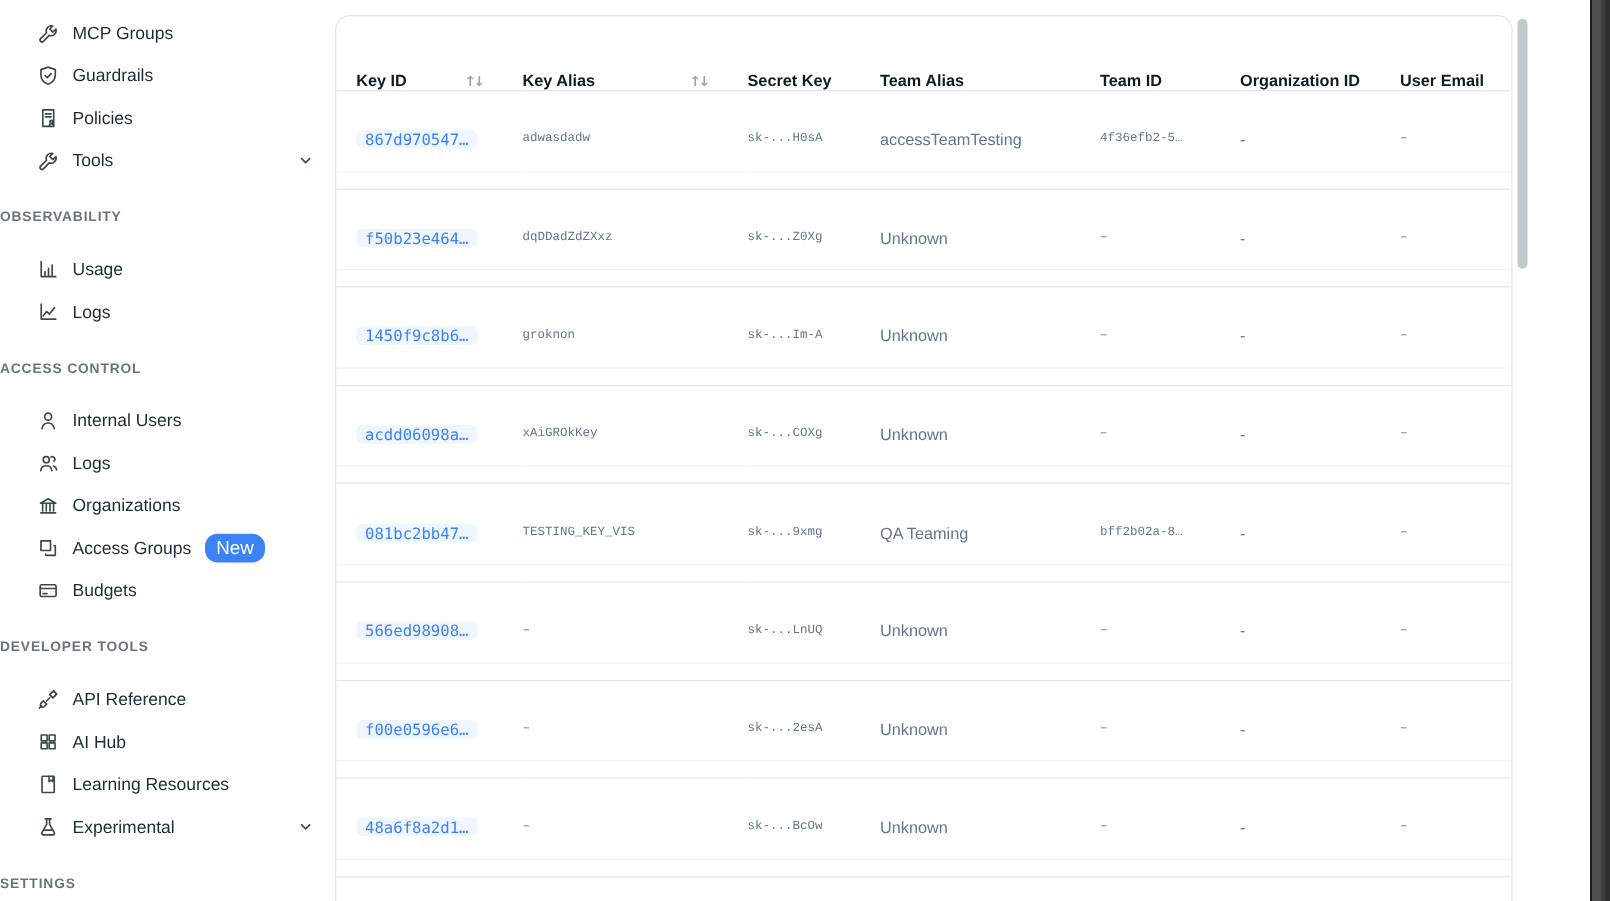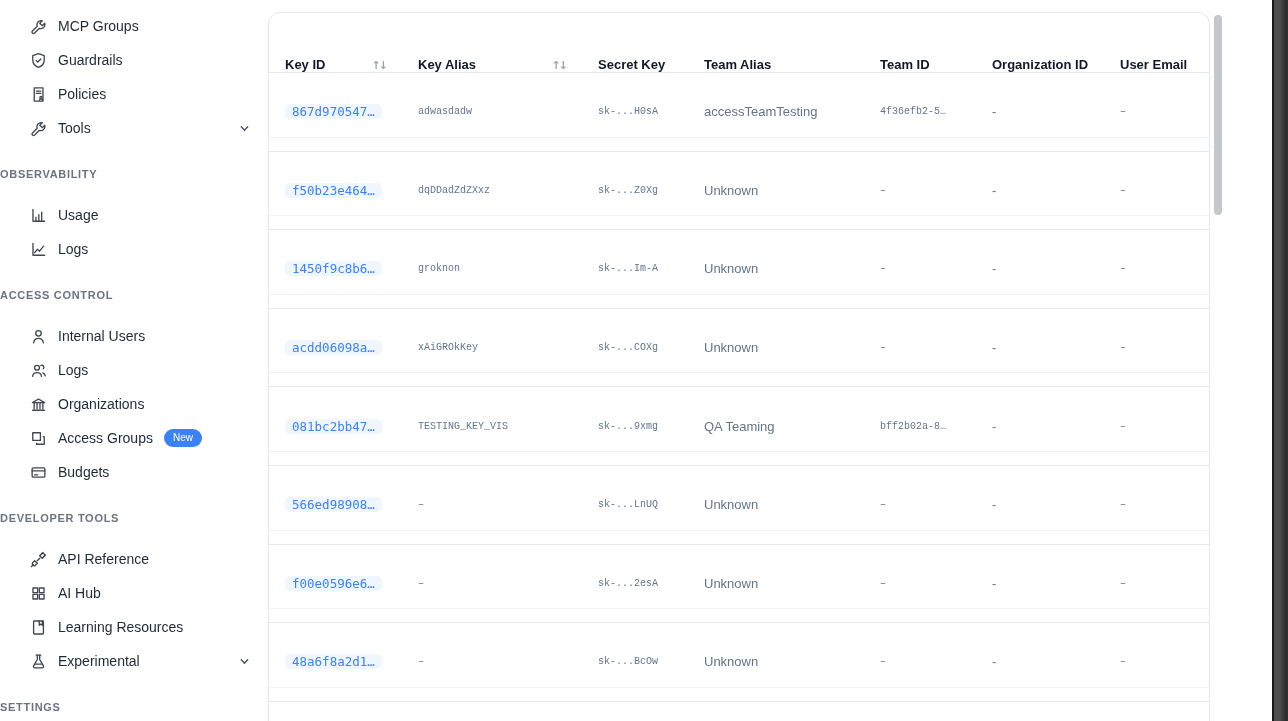--- a/index.html
+++ b/index.html
@@ -13,21 +13,21 @@
   .side-item { display:flex; align-items:center; height:34px;
                padding:0 18px 0 30px; gap:11px; cursor:pointer; color:#1f2937;
                font-size:14px; }
   .side-item .icon { width:17px; height:17px; display:inline-flex;
                      align-items:center; justify-content:center; flex:0 0 17px; }
   .side-item .icon svg { width:17px; height:17px; stroke:#3f4651; fill:none;
                          stroke-width:1.25; stroke-linecap:round; stroke-linejoin:round; }
   .side-item .chevron { margin-left:auto; display:inline-flex; }
   .side-item .chevron svg { width:11px; height:11px; stroke:#4b5563; fill:none;
                             stroke-width:1.6; stroke-linecap:round; stroke-linejoin:round; }
-  .new-badge { background:var(--accent-blue,#3b82f6); color:#fff; font-size:10px;
+  .new-badge { background:var(--accent-blue,#3b82f6); color:#fff; font-size:15px;
                font-weight:500; line-height:1; padding:4px 9px; border-radius:10px; }
   .side-section-label { margin:21px 0 16px; line-height:16px;
                         font-size:11px; font-weight:700; letter-spacing:.7px;
                         color:#6b7280; text-transform:uppercase; }
 
   
   .card { position:absolute; left:268px; top:12px; width:942px; height:780px;
           background:#fff; border:1px solid #e5e7eb; border-radius:12px;
           box-shadow:0 1px 2px rgba(0,0,0,.04); overflow:hidden; }
   table { width:100%; border-collapse:collapse; table-layout:fixed; }

